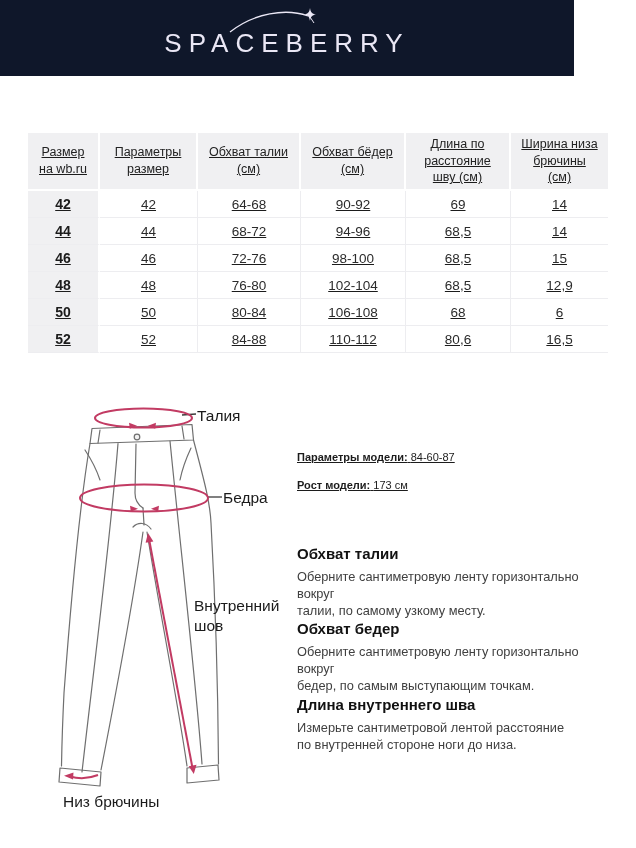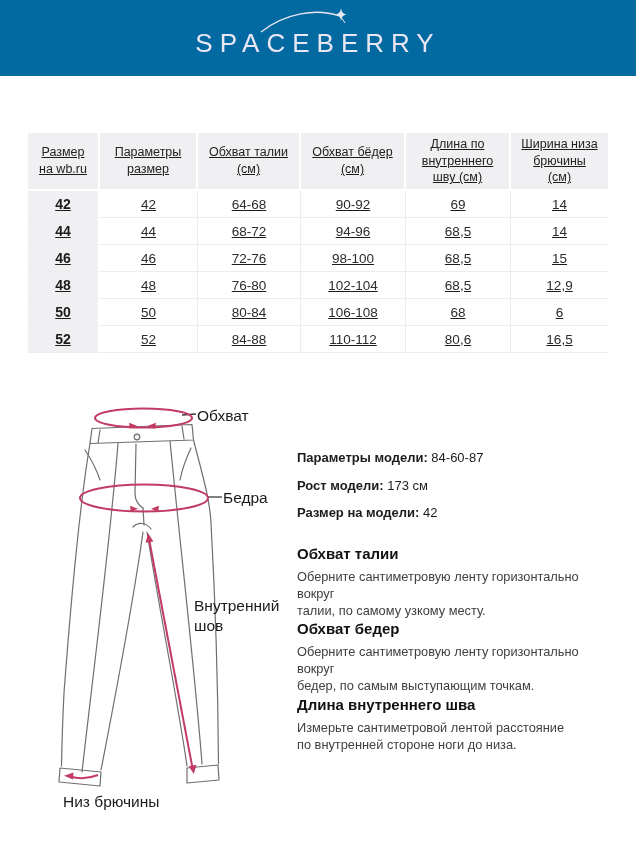--- a/index.html
+++ b/index.html
@@ -2,22 +2,22 @@
 <html><head>
 <meta charset="utf-8">
 <style>
   html,body{margin:0;padding:0;}
   body{
     width:636px;height:848px;position:relative;background:#ffffff;
     font-family:"Liberation Sans", sans-serif;color:#1c1c1c;overflow:hidden;
   }
   
   .brand-header{
-    position:absolute;left:0;top:0;width:636px;height:76px;
-    background:#0369a1;display:flex;align-items:center;justify-content:center;
+    position:absolute;left:0;top:0;width:574px;height:76px;
+    background:#0f172a;display:flex;align-items:center;justify-content:center;
   }
   .logo{
     position:relative;color:#eae7f5;font-size:26px;letter-spacing:7px;
     font-weight:400;line-height:1;padding-top:10px;
   }
   .logo .sparkle{
     position:absolute;left:52px;top:-16px;width:110px;height:30px;
   }
   
   table.size-table{
@@ -41,21 +41,21 @@
     border-right:2px solid #ffffff;
   }
   
   .pants-svg{position:absolute;left:30px;top:393px;width:270px;height:425px;}
   .diagram-label{position:absolute;font-size:15.5px;color:#1b1b1b;line-height:20px;}
   .lbl-waist{left:197px;top:406px;}
   .lbl-hips{left:223px;top:488px;}
   .lbl-inseam{left:194px;top:596px;width:108px;}
   .lbl-hem{left:63px;top:792px;text-align:right;}
   
-  .model-info{position:absolute;left:297px;top:444px;font-size:13px;line-height:27.5px;}
+  .model-info{position:absolute;left:297px;top:444px;font-size:11px;line-height:27.5px;text-decoration:underline;}
   .model-info .lbl{font-weight:700;}
   .model-info .val{font-weight:400;}
   .howto{position:absolute;left:297px;width:312px;}
   .howto h3{margin:0;font-size:15px;font-weight:700;color:#111;}
   .howto p{margin:6px 0 0 0;font-size:12.8px;line-height:17px;color:#404040;white-space:pre-line;}
   .howto1{top:545px;}
   .howto2{top:620px;}
   .howto3{top:696px;}
 </style>
 </head>
@@ -85,21 +85,21 @@
     <tr>
       <th>Размер
 на wb.ru</th>
       <th>Параметры
 размер</th>
       <th>Обхват талии
 (см)</th>
       <th>Обхват бёдер
 (см)</th>
       <th>Длина по
-внутреннего
+расстояние
 шву (см)</th>
       <th>Ширина низа
 брючины
 (см)</th>
     </tr>
   </thead>
   <tbody>
     <tr>
       <td class="size-col">42</td>
       <td>42</td>
@@ -192,38 +192,34 @@
     <polygon points="108,115.7 100,112.7 100.8,118.8" fill="#c23b63"></polygon>
     <polygon points="121,115.7 129,112.7 128.2,118.8" fill="#c23b63"></polygon>
     <path d="M119,146 L162.5,375" stroke="#c23b63" stroke-width="2" fill="none"></path>
     <polygon points="118,140 123.4,148.4 115.6,149.8" fill="#c23b63"></polygon>
     <polygon points="163.8,381 166.5,371.8 158.7,373.2" fill="#c23b63"></polygon>
     <path d="M40,383.5 Q54,387.5 68,382" stroke="#c23b63" stroke-width="2" fill="none"></path>
     <polygon points="34,382.8 43.5,379.6 43,386.6" fill="#c23b63"></polygon>
   </g>
 </svg>
 
-<span class="diagram-label lbl-waist">Обхват</span>
+<span class="diagram-label lbl-waist">Талия</span>
 <span class="diagram-label lbl-hips">Бедра</span>
 <span class="diagram-label lbl-inseam">Внутренний шов</span>
 <span class="diagram-label lbl-hem">Низ брючины</span>
 
 <div class="model-info">
   <div>
     <span class="lbl">Параметры модели:</span>
     <span class="val">84-60-87</span>
   </div>
   <div>
     <span class="lbl">Рост модели:</span>
     <span class="val">173 см</span>
   </div>
-  <div>
-    <span class="lbl">Размер на модели:</span>
-    <span class="val">42</span>
-  </div>
 </div>
 
 <div class="howto howto1">
   <h3>Обхват талии</h3>
   <p>Оберните сантиметровую ленту горизонтально вокруг
 талии, по самому узкому месту.</p>
 </div>
 <div class="howto howto2">
   <h3>Обхват бедер</h3>
   <p>Оберните сантиметровую ленту горизонтально вокруг

